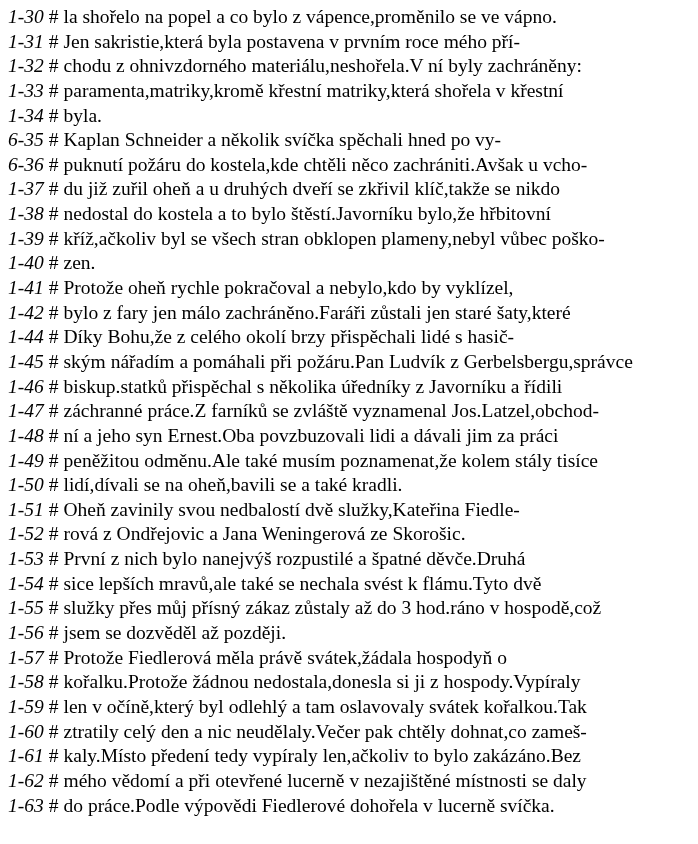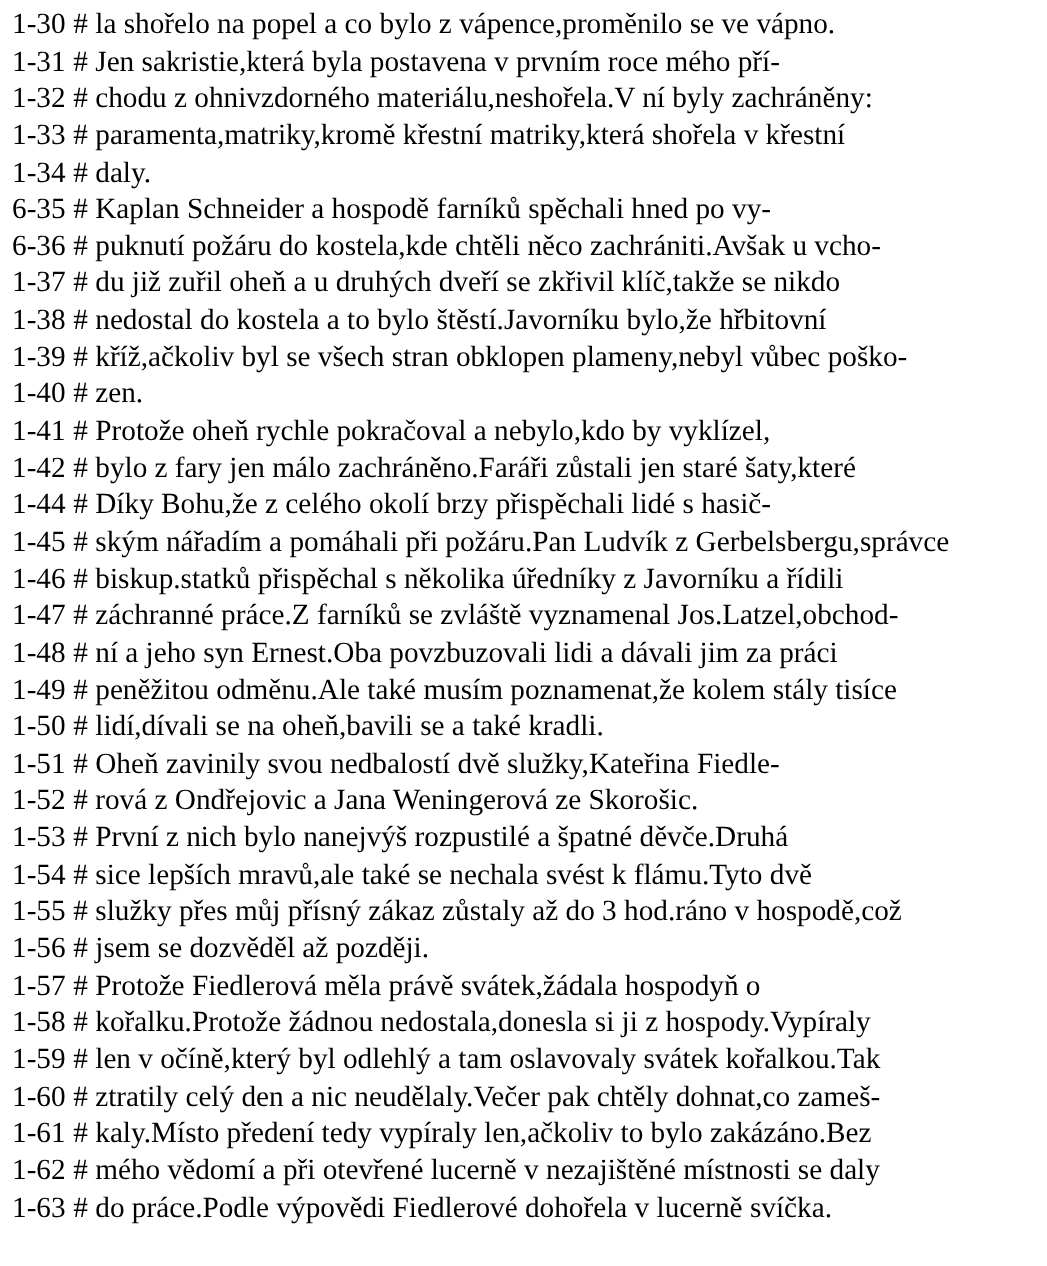--- a/index.html
+++ b/index.html
@@ -20,20 +20,21 @@
     font-family: "Liberation Serif", "DejaVu Serif", serif;
     font-size: 19.5px;
     color: #000000;
   }
   .line {
     height: 24.65px;
     line-height: 24.65px;
     white-space: nowrap;
   }
   .num {
+    font-style: italic;
   }
   .sep {
     margin: 0 5px 0 5px;
   }
 </style>
 </head>
 <body>
 
 <div id="page">
   <div id="lines">
@@ -43,24 +44,24 @@
       <div class="line">
     <span class="num">1-31</span><span class="sep">#</span><span class="txt">Jen sakristie,která byla postavena v prvním roce mého pří-</span>
   </div>
       <div class="line">
     <span class="num">1-32</span><span class="sep">#</span><span class="txt">chodu z ohnivzdorného materiálu,neshořela.V ní byly zachráněny:</span>
   </div>
       <div class="line">
     <span class="num">1-33</span><span class="sep">#</span><span class="txt">paramenta,matriky,kromě křestní matriky,která shořela v křestní</span>
   </div>
       <div class="line">
-    <span class="num">1-34</span><span class="sep">#</span><span class="txt">daly.</span>
+    <span class="num">1-34</span><span class="sep">#</span><span class="txt">byla.</span>
   </div>
       <div class="line">
-    <span class="num">6-35</span><span class="sep">#</span><span class="txt">Kaplan Schneider a hospodě farníků spěchali hned po vy-</span>
+    <span class="num">6-35</span><span class="sep">#</span><span class="txt">Kaplan Schneider a několik svíčka spěchali hned po vy-</span>
   </div>
       <div class="line">
     <span class="num">6-36</span><span class="sep">#</span><span class="txt">puknutí požáru do kostela,kde chtěli něco zachrániti.Avšak u vcho-</span>
   </div>
       <div class="line">
     <span class="num">1-37</span><span class="sep">#</span><span class="txt">du již zuřil oheň a u druhých dveří se zkřivil klíč,takže se nikdo</span>
   </div>
       <div class="line">
     <span class="num">1-38</span><span class="sep">#</span><span class="txt">nedostal do kostela a to bylo štěstí.Javorníku bylo,že hřbitovní</span>
   </div>

